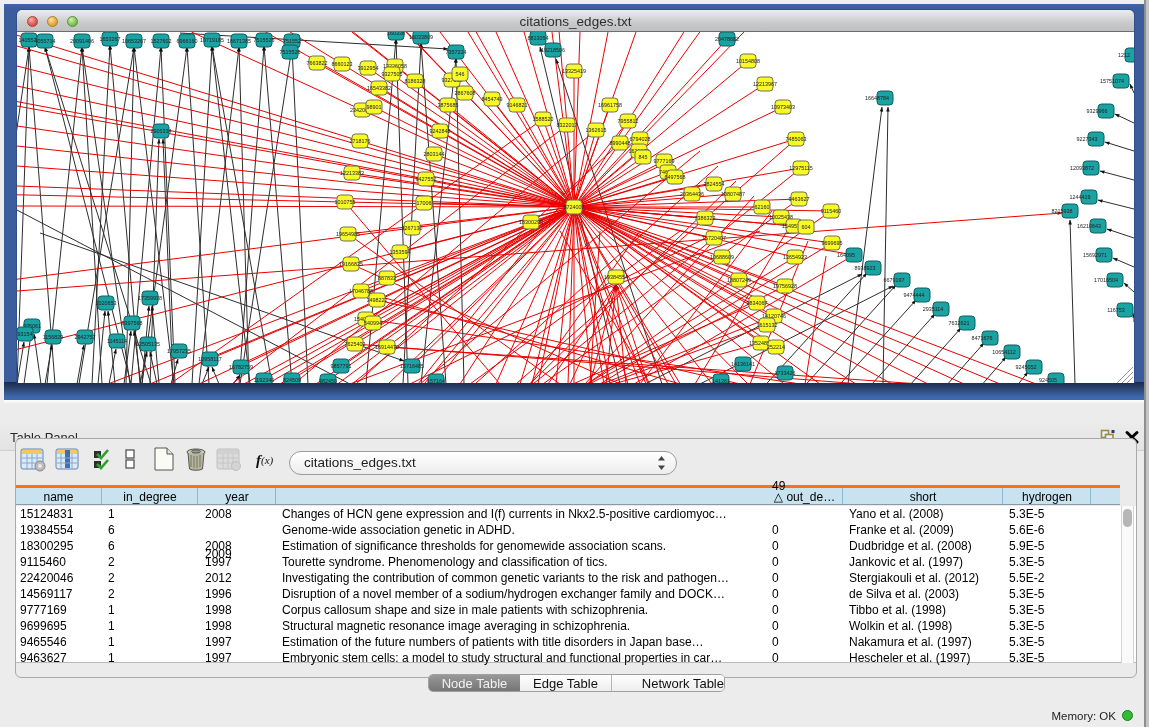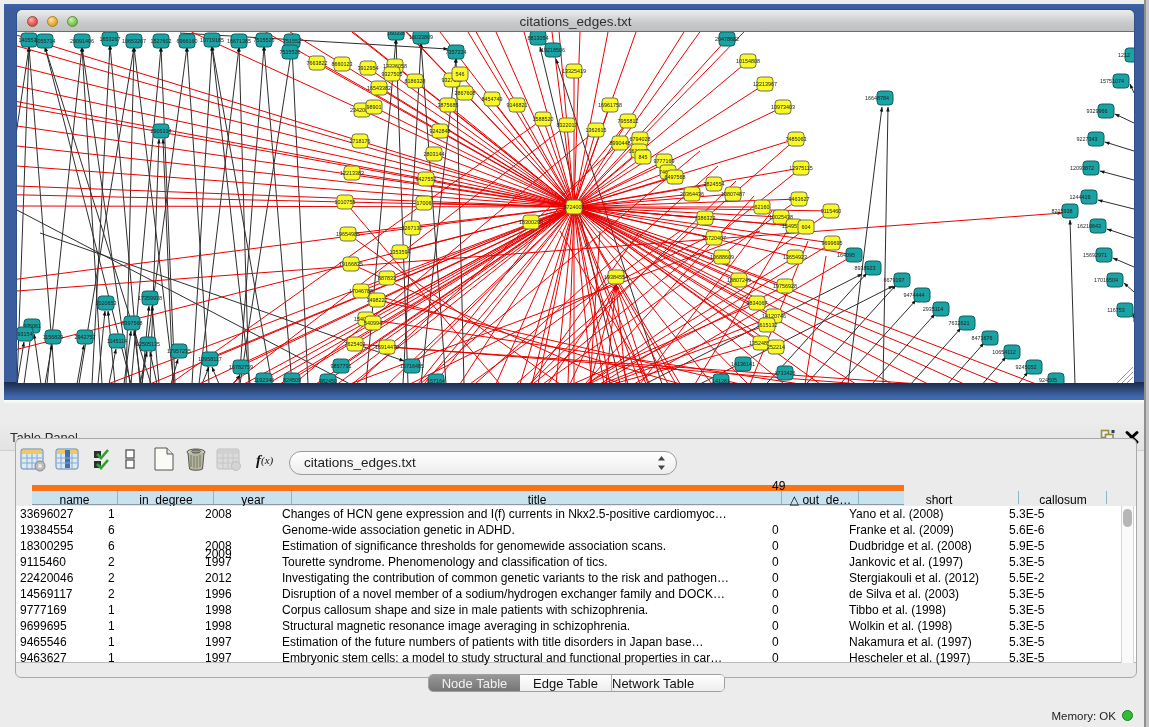--- a/index.html
+++ b/index.html
@@ -670,35 +670,34 @@
 </svg>
 
 <div style="position:absolute;left:289px;top:451px;width:388px;height:24px;border:1px solid #9b9b9b;border-radius:12px;background:linear-gradient(#ffffff,#ededed);">
   <div style="position:absolute;left:14px;top:3px;font-size:13.5px;color:#1c1c1c">citations_edges.txt</div>
   <svg width="9" height="14" style="position:absolute;right:10px;top:4px">
     <path d="M4.5 0 L8 4.5 L1 4.5 z" fill="#444"></path>
       <path d="M4.5 14 L8 9.5 L1 9.5 z" fill="#444"></path>
   </svg>
 </div>
 
-<div style="position:absolute;left:32px;top:485px;width:872px;height:20px;background:#c8e2ef;border-top:6px solid #f97316;border-bottom:1px solid #8a9aa4">
+<div style="position:absolute;left:16px;top:485px;width:1104px;height:20px;background:#c8e2ef;border-top:3px solid #f97316;border-bottom:1px solid #8a9aa4">
   <div class="hcell" style="left:0px;width:86px">name</div>
 <div class="hcell" style="left:87px;width:95px">in_degree</div>
 <div class="hcell" style="left:183px;width:77px">year</div>
-<div class="hcell" style="left:261px;width:489px">title</div>
 <div class="hcell" style="left:751px;width:76px">△ out_de…</div>
 <div class="hcell" style="left:828px;width:159px">short</div>
-<div class="hcell" style="left:988px;width:87px">callosum</div>
+<div class="hcell" style="left:988px;width:87px">hydrogen</div>
 </div>
 
 <div style="position:absolute;left:16px;top:506px;width:1120px;height:157px;background:#fff;border-bottom:1px solid #bbb"></div>
 
 <div style="position:absolute;left:1121px;top:506px;width:13px;height:157px;background:#fafafa;border-left:1px solid #d5d5d5;border-right:1px solid #d5d5d5"></div>
 <div style="position:absolute;left:1123px;top:509px;width:9px;height:18px;background:#b6b6b6;border-radius:5px"></div>
-<div class="cell" style="left:20px;top:506px">33696027</div>
+<div class="cell" style="left:20px;top:506px">15124831</div>
 <div class="cell" style="left:108px;top:506px">1</div>
 <div class="cell" style="left:205px;top:506px">2008</div>
 <div class="cell" style="left:282px;top:506px;width:482px">Changes of HCN gene expression and I(f) currents in Nkx2.5-positive cardiomyoc…</div>
 <div class="cell" style="left:772px;top:478px">49</div>
 <div class="cell" style="left:849px;top:506px">Yano et al. (2008)</div>
 <div class="cell" style="left:1009px;top:506px">5.3E-5</div>
 <div class="cell" style="left:20px;top:522px">19384554</div>
 <div class="cell" style="left:108px;top:522px">6</div>
 <div class="cell" style="left:205px;top:546px">2009</div>
 <div class="cell" style="left:282px;top:522px;width:482px">Genome-wide association genetic in ADHD.</div>
@@ -758,19 +757,19 @@
 <div class="cell" style="left:108px;top:650px">1</div>
 <div class="cell" style="left:205px;top:650px">1997</div>
 <div class="cell" style="left:282px;top:650px;width:482px">Embryonic stem cells: a model to study structural and functional properties in car…</div>
 <div class="cell" style="left:772px;top:650px">0</div>
 <div class="cell" style="left:849px;top:650px">Hescheler et al. (1997)</div>
 <div class="cell" style="left:1009px;top:650px">5.3E-5</div>
 
 <div style="position:absolute;left:428px;top:674px;height:18px;display:flex;border:1px solid #9f9f9f;border-radius:5px;overflow:hidden;background:#fdfdfd">
   <div style="width:91px;text-align:center;line-height:17px;font-size:13px;background:linear-gradient(#989898,#757575);color:#f2f2f2">Node Table</div>
   <div style="width:91px;text-align:center;line-height:17px;font-size:13px;color:#111;background:linear-gradient(#ffffff,#ededed)">Edge Table</div>
-  <div style="width:113px;text-align:left;line-height:17px;font-size:13px;border-left:1px solid #b5b5b5;color:#111;background:linear-gradient(#ffffff,#ededed)">Network Table</div>
+  <div style="width:113px;text-align:right;line-height:17px;font-size:13px;border-left:1px solid #b5b5b5;color:#111;background:linear-gradient(#ffffff,#ededed)">Network Table</div>
 </div>
 
 <div style="position:absolute;left:1000px;top:710px;width:116px;text-align:right;font-size:11.5px;color:#222">Memory: OK</div>
 <div style="position:absolute;left:1122px;top:710px;width:11px;height:11px;border-radius:50%;background:#2fbe33;border:1px solid #1d7a20"></div>
 
 <div style="position:absolute;left:1144px;top:0;width:2px;height:727px;background:#8f8f8f"></div>
 <div style="position:absolute;left:1146px;top:0;width:3px;height:727px;background:#c4c4c4"></div>
 </body></html>

